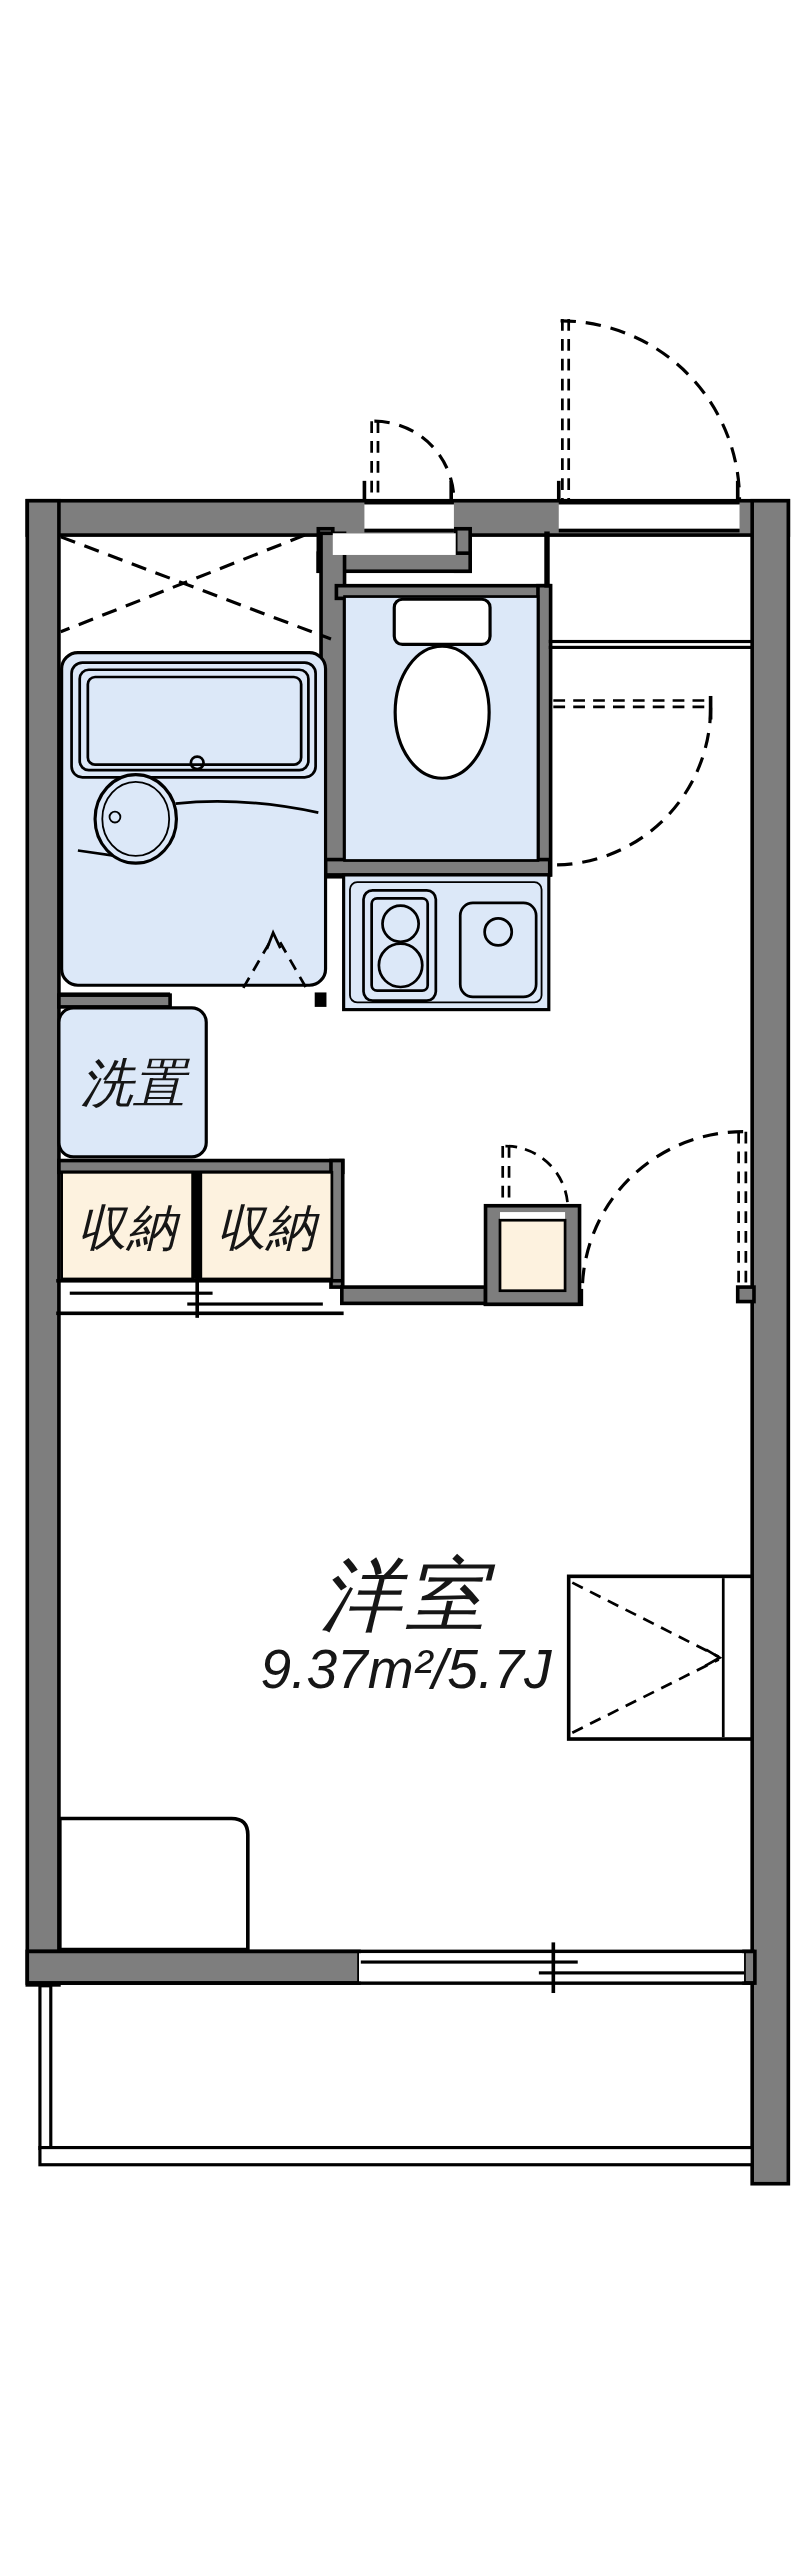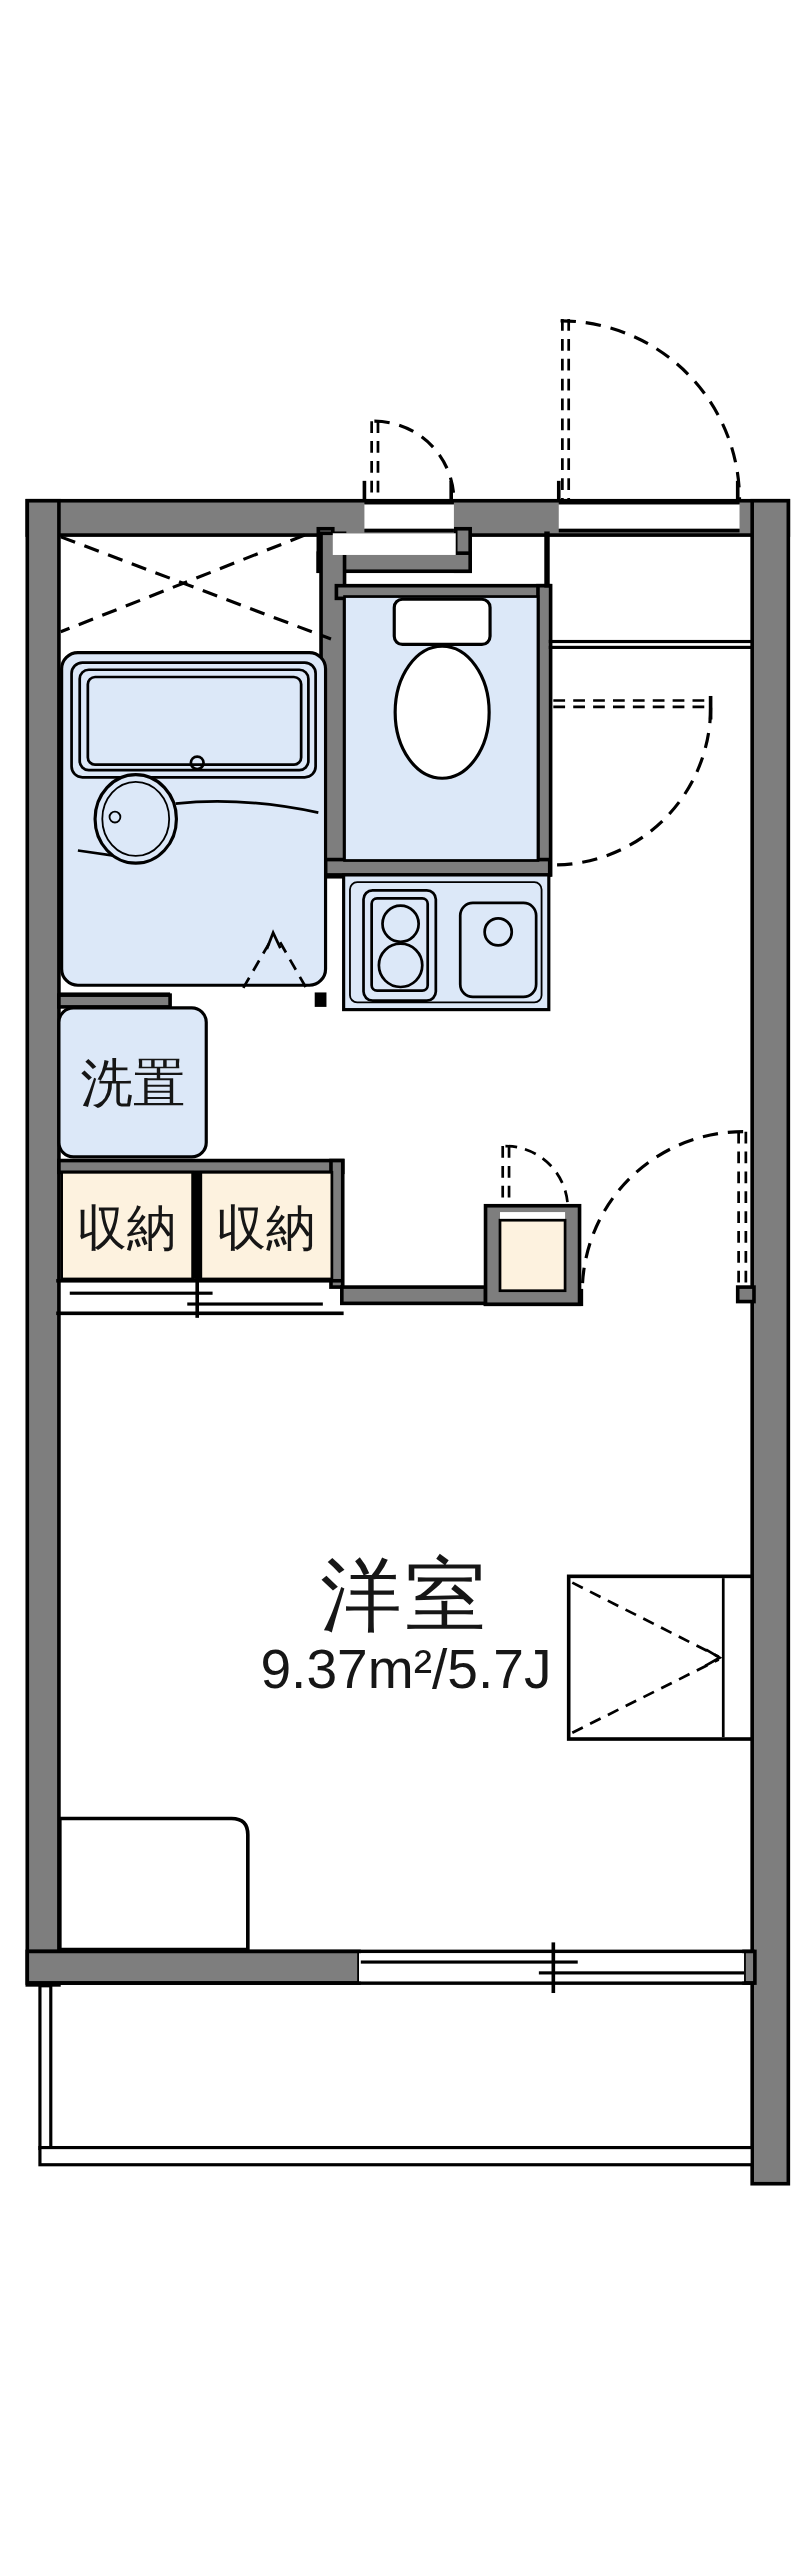--- a/index.html
+++ b/index.html
@@ -1,17 +1,17 @@
 <!DOCTYPE html>
 <html style="--wall: #7e7e7e; --fixture: #dce8f8; --storage: #fdf2df; --line: #000000;font-size:14.5px"><head>
 <meta charset="utf-8">
 <style>
   html,body{margin:0;padding:0;background:#fff;}
   body{width:812px;height:2576px;position:relative;font-family:"Liberation Sans","DejaVu Sans",sans-serif;}
-  #plan{position:absolute;left:0;top:0;}
+  #plan{position:absolute;left:0;top:0;font-style:italic;}
   svg{display:block;}
   .wall{fill:var(--wall,#7e7e7e);stroke:var(--line,#000);stroke-width:4;}
   .blk{fill:var(--line,#000);}
   .wht{fill:#fff;}
   .fix{fill:var(--fixture,#dce8f8);stroke:var(--line,#000);stroke-width:3.5;}
   .fix2{fill:var(--fixture,#dce8f8);stroke:var(--line,#000);stroke-width:3;}
   .porc{fill:#fff;stroke:var(--line,#000);stroke-width:3.5;}
   .fin{fill:none;stroke:var(--line,#000);stroke-width:3;}
   .fin2{fill:none;stroke:var(--line,#000);stroke-width:2;}
   .dash{fill:none;stroke:var(--line,#000);stroke-width:3.5;stroke-dasharray:17 11;}

